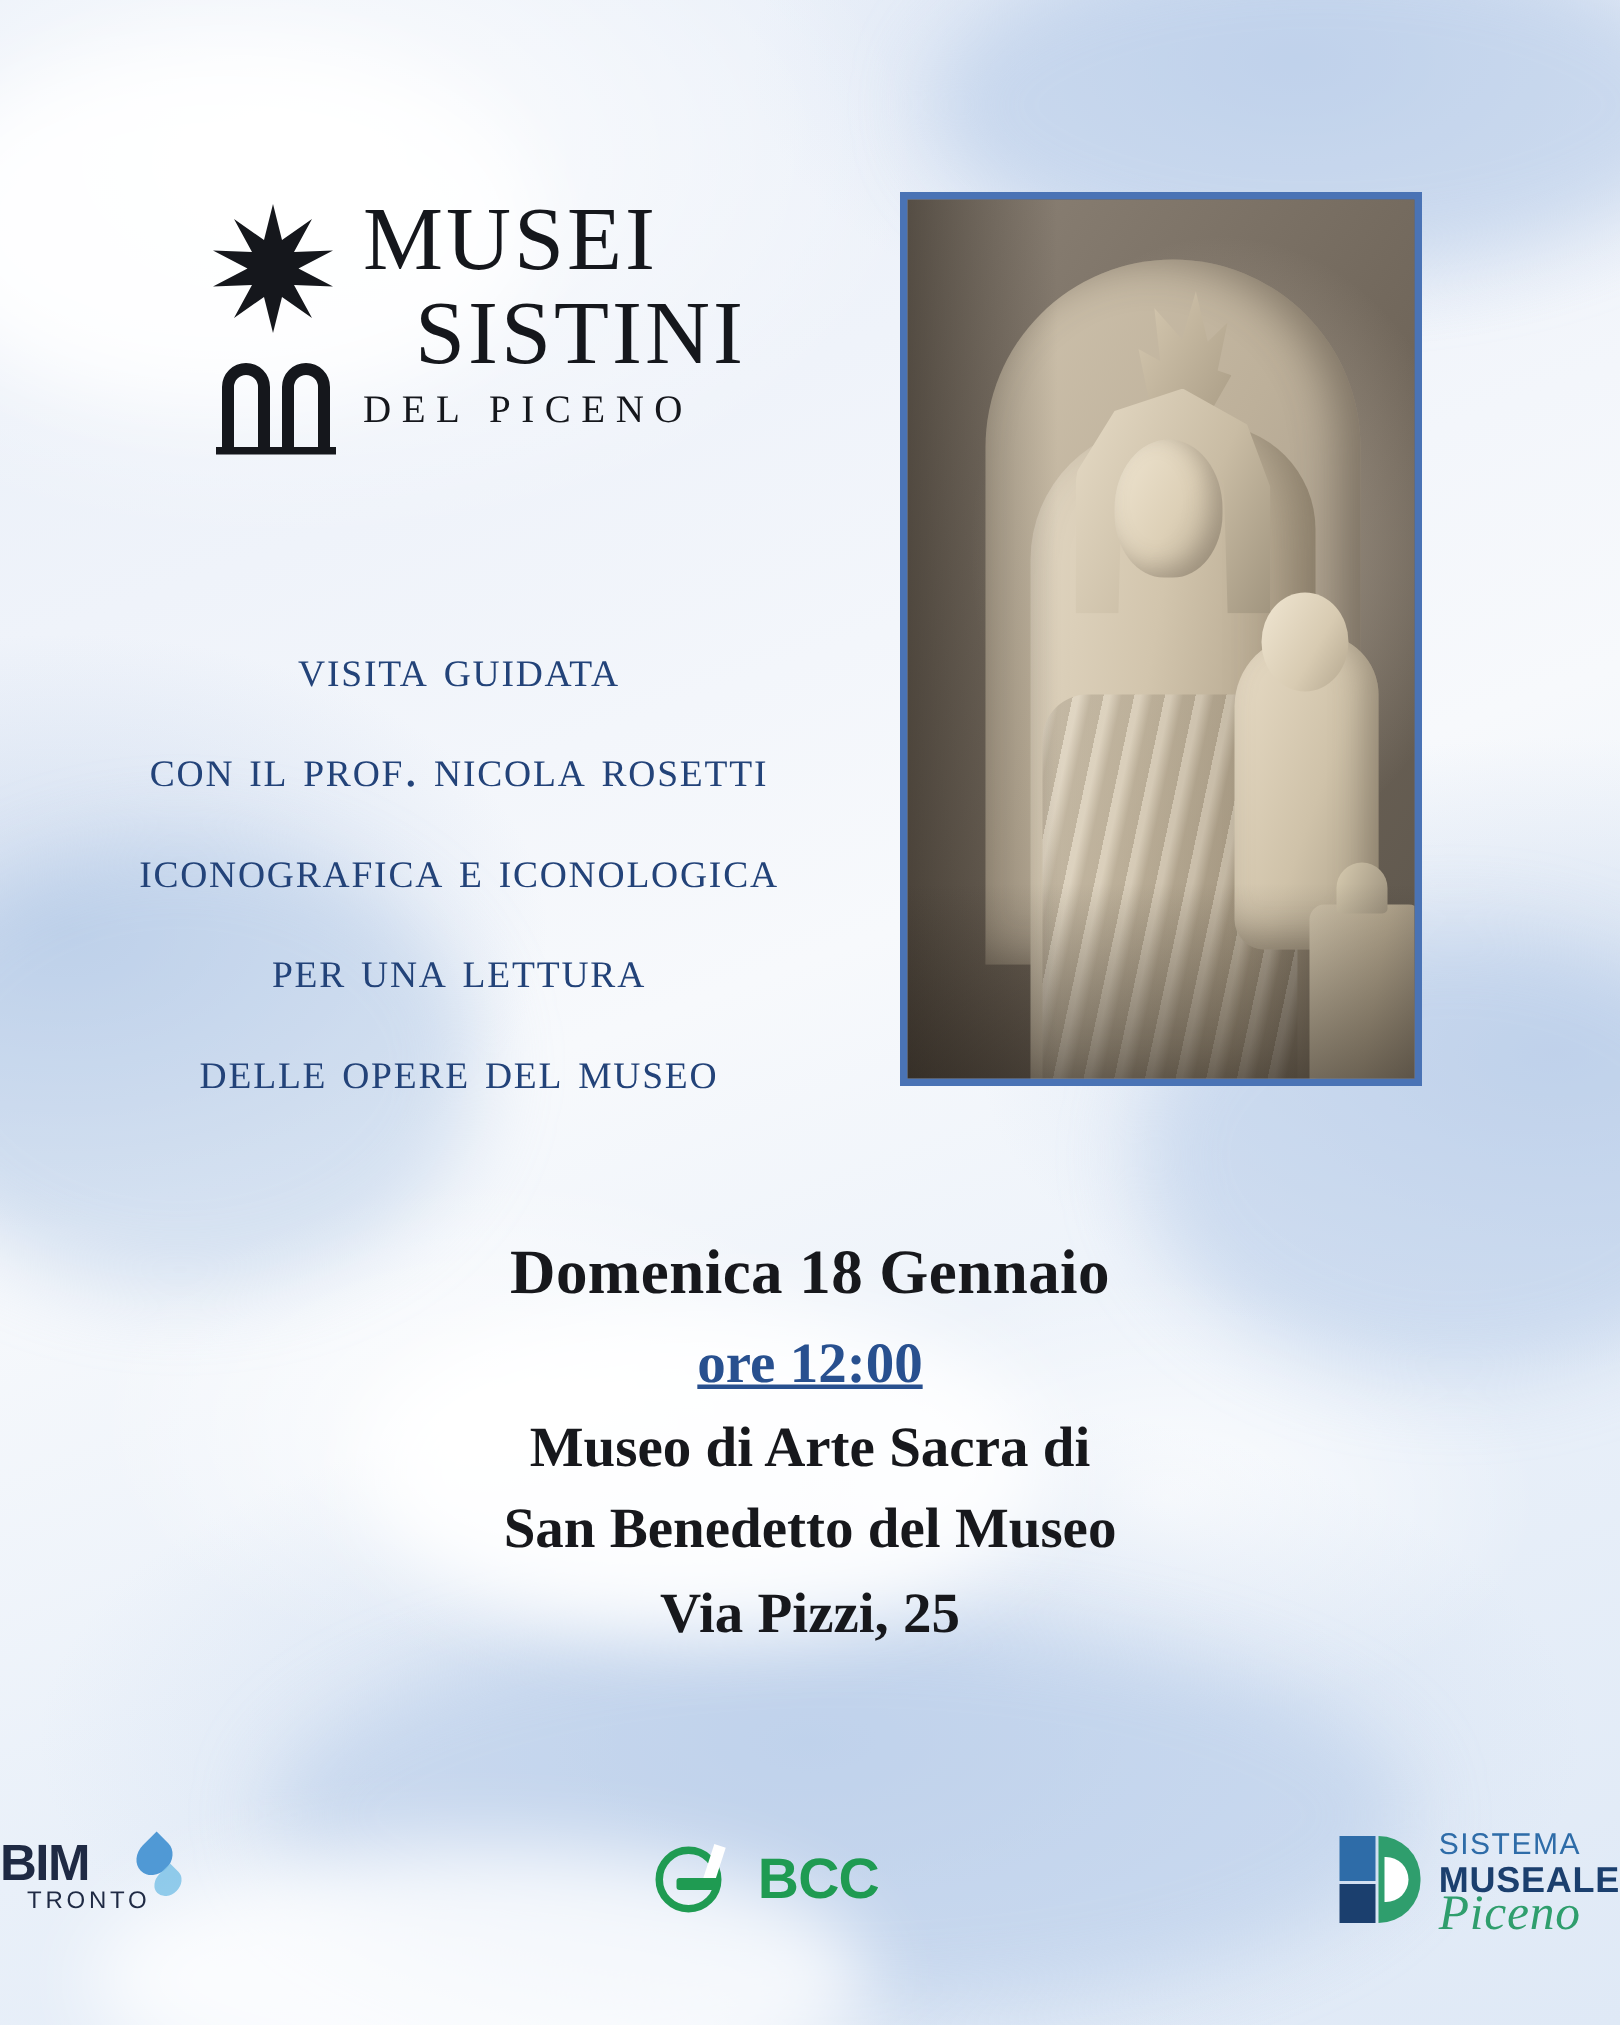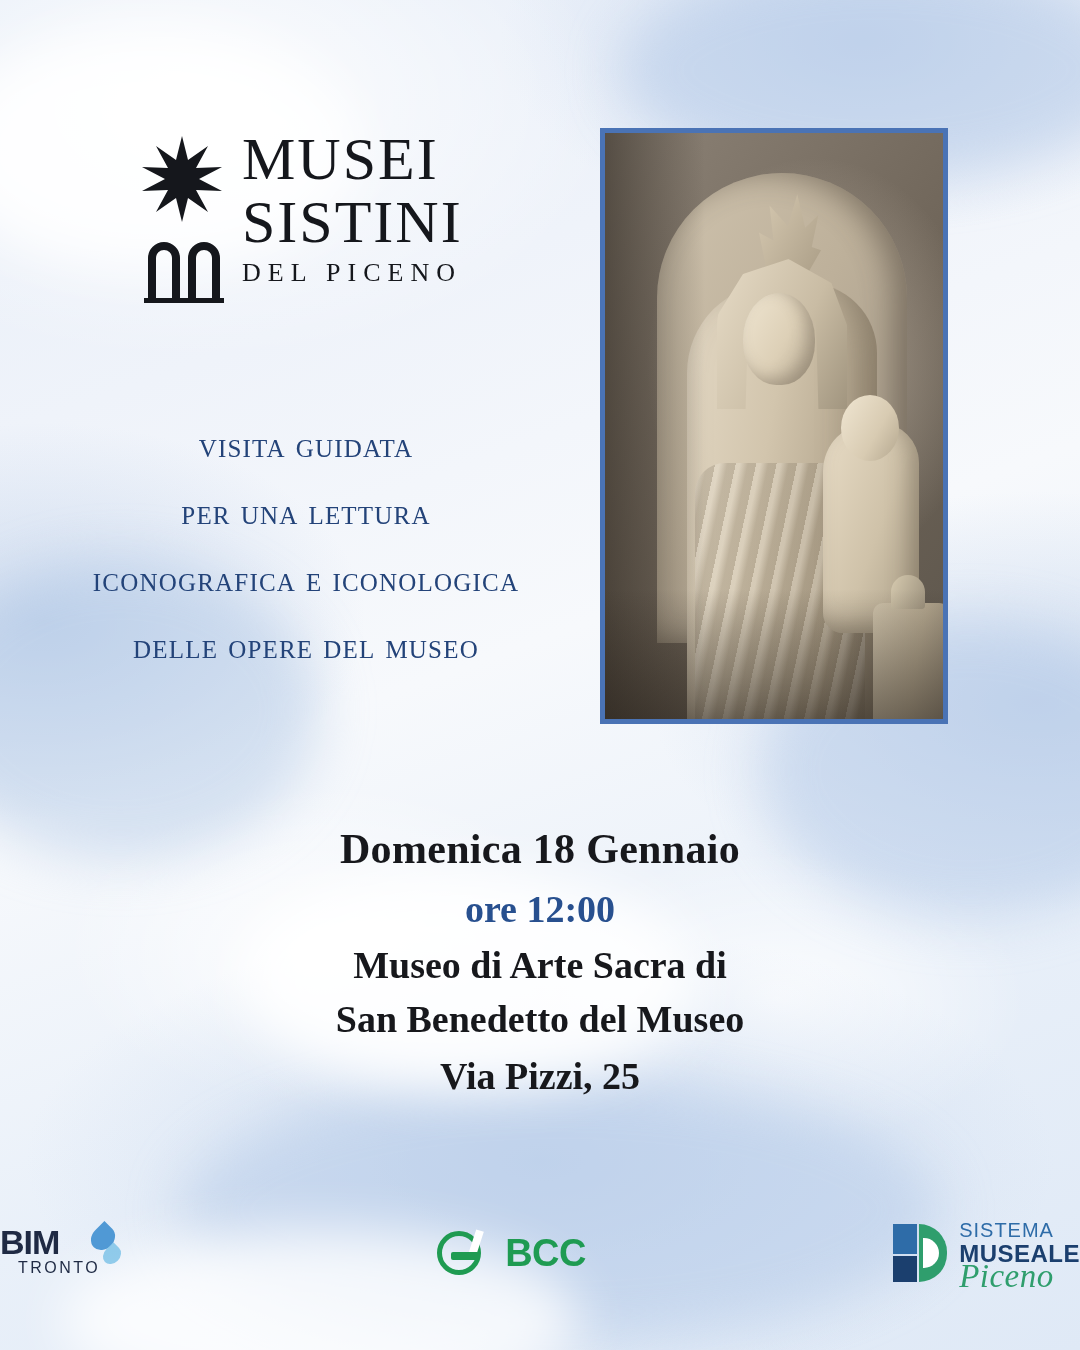--- a/index.html
+++ b/index.html
@@ -67,20 +67,21 @@
     font-size: 60px;
     letter-spacing: 2px;
     line-height: 62px;
     font-weight: 400;
   }
   .logo-line2 {
     font-size: 60px;
     letter-spacing: 2px;
     line-height: 64px;
     font-weight: 400;
+    text-align: center;
   }
   .logo-line3 {
     font-size: 26px;
     letter-spacing: 7px;
     line-height: 34px;
     margin-top: 2px;
     font-weight: 400;
   }
 
   
@@ -249,20 +250,21 @@
     letter-spacing: 0.3px;
     line-height: 54px;
   }
   .event-time {
     font-family: "Liberation Serif", serif;
     font-weight: bold;
     font-size: 38px;
     color: #28508f;
     line-height: 54px;
     margin-top: 6px;
+    text-decoration: underline;
   }
   .event-venue {
     font-family: "Liberation Serif", serif;
     font-weight: bold;
     font-size: 38px;
     color: #17181c;
     line-height: 50px;
     margin-top: 4px;
   }
   .event-address {
@@ -476,22 +478,23 @@
       <div class="child"></div>
       <div class="child-head"></div>
       <div class="pedestal"></div>
       <div class="shadow-left"></div>
       <div class="shadow-bottom"></div>
     </div>
   </div>
 
   <div class="description">
     <span class="ln">Visita guidata</span>
+    <span class="ln">con il Prof. Nicola Rosetti</span>
+    <span class="ln">iconografica e iconologica</span>
     <span class="ln">per una lettura</span>
-    <span class="ln">iconografica e iconologica</span>
     <span class="ln">delle opere del Museo</span>
   </div>
 
   <div class="event">
     <div class="event-date">Domenica 18 Gennaio</div>
     <div class="event-time">ore 12:00</div>
     <div class="event-venue">Museo di Arte Sacra di</div>
     <div class="event-venue">San Benedetto del Museo</div>
     <div class="event-address">Via Pizzi, 25</div>
   </div>

